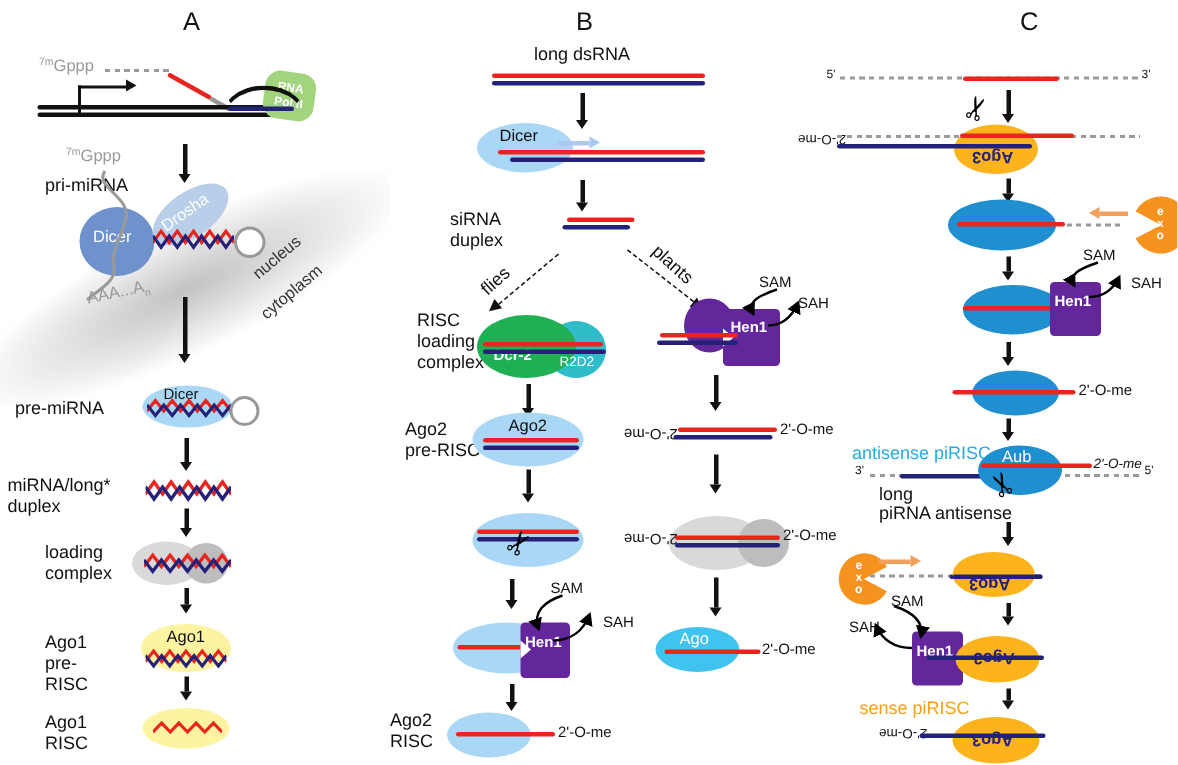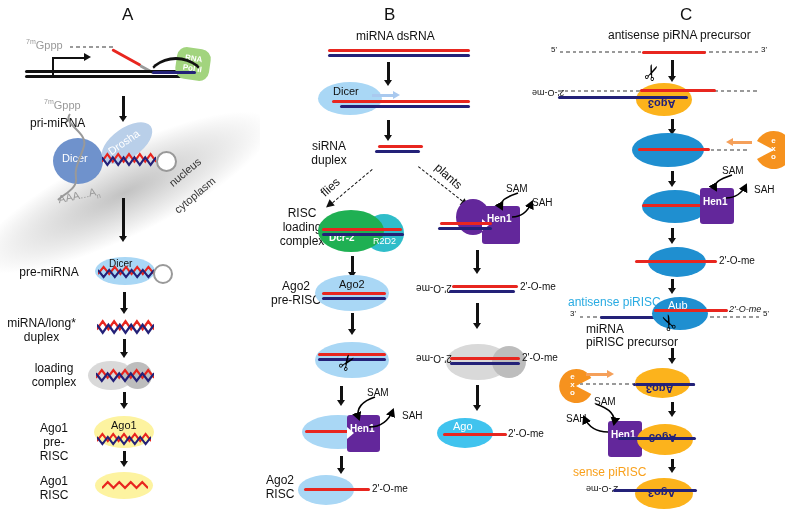--- a/index.html
+++ b/index.html
@@ -8,21 +8,21 @@
   .panel{position:absolute;top:0;height:510px}
   #pA{left:0;width:260px;overflow:hidden}
   #pB{left:260px;width:270px}
   #pC{left:530px;width:255px}
   .t{position:absolute;white-space:nowrap;font-size:12px;line-height:1.12}
   .f8{font-size:8px}.f9{font-size:9px}.f10{font-size:10px}.f11{font-size:11px}
   .f12{font-size:12px}.f16{font-size:17px}
   .gray{color:#999}.white{color:#fff}.bold{font-weight:bold}.it{font-style:italic}
   .navytx{color:var(--navy)}
   .r180{transform:rotate(180deg)}
-  .lbl{position:absolute;text-align:center;font-size:12px;line-height:1.15}
+  .lbl{position:absolute;text-align:left;font-size:12px;line-height:1.15}
   .el{position:absolute;border-radius:50%}
   .sq{position:absolute;border-radius:3px;background:var(--purple)}
   .ln{position:absolute;height:3px;border-radius:1.5px}
   .dl{position:absolute;height:2.4px;
       background:repeating-linear-gradient(90deg,#9a9a9a 0 3.5px,transparent 3.5px 6.5px)}
   .arr{position:absolute;width:9px}
   .arr .s{position:absolute;left:3.2px;top:0;bottom:6px;width:2.6px;background:#111}
   .arr .h{position:absolute;bottom:0;left:0;width:0;height:0;
           border-left:4.5px solid transparent;border-right:4.5px solid transparent;
           border-top:6.5px solid #111}
@@ -188,21 +188,21 @@
     </div>
     <div class="el" style="left:95px;top:472px;width:58px;height:27px;background:var(--paleyellow)"></div>
     <svg class="zz" style="left:102px;top:479px" width="46" height="12" viewBox="0 0 56 12" preserveAspectRatio="none">
         <use href="#zzs"></use>
       </svg>
   </div>
 
   <div class="panel" id="pB">
     <div class="t f16" style="left:124px;top:5px">B</div>
 
-    <div class="t f12" style="left:96px;top:30px">miRNA dsRNA</div>
+    <div class="t f12" style="left:96px;top:30px">long dsRNA</div>
     <div class="ln" style="left:68px;top:49px;width:142px;background:var(--red)"></div>
     <div class="ln" style="left:68px;top:54px;width:142px;background:var(--navy)"></div>
 
     <div class="arr" style="left:124px;top:62px;height:24px">
         <i class="s"></i>
         <i class="h"></i>
       </div>
 
     <div class="el" style="left:58px;top:82px;width:64px;height:33px;background:var(--lightblue)"></div>
     <div class="t f11" style="left:73px;top:85px">Dicer</div>
@@ -344,21 +344,20 @@
 
     <div class="el" style="left:177px;top:418px;width:56px;height:30px;background:var(--cyan)"></div>
     <div class="t f11 white" style="left:193px;top:420px">Ago</div>
     <div class="ln" style="left:183px;top:433px;width:64px;background:var(--red)"></div>
     <div class="t f10" style="left:248px;top:428px">2'-O-me</div>
   </div>
 
   <div class="panel" id="pC">
     <div class="t f16" style="left:150px;top:5px">C</div>
 
-    <div class="t f12" style="left:78px;top:29px">antisense piRNA precursor</div>
     <div class="t f8" style="left:21px;top:46px">5'</div>
     <div class="dl" style="left:30px;top:51px;width:200px"></div>
     <div class="ln" style="left:112px;top:50.5px;width:64px;background:var(--red)"></div>
     <div class="t f8" style="left:231px;top:46px">3'</div>
 
     <div class="arr" style="left:138px;top:60px;height:22px">
         <i class="s"></i>
         <i class="h"></i>
       </div>
 
@@ -419,22 +418,22 @@
 
     <div class="t f12" style="left:38px;top:296px;color:var(--bluetext)">antisense piRISC</div>
     <div class="t f8" style="left:40px;top:310px">3'</div>
     <div class="dl" style="left:50px;top:316px;width:180px"></div>
     <div class="ln" style="left:70px;top:315.5px;width:78px;background:var(--navy)"></div>
     <div class="el" style="left:122px;top:297px;width:56px;height:33px;background:var(--brightblue)"></div>
     <div class="ln" style="left:124px;top:309px;width:74px;background:var(--red)"></div>
     <div class="t f11 white" style="left:138px;top:299px">Aub</div>
     <div class="t f9 it" style="left:199px;top:304px">2'-O-me</div>
     <div class="t f8" style="left:233px;top:310px">5'</div>
-    <div class="t f12" style="left:56px;top:323px">miRNA</div>
-    <div class="t f12" style="left:56px;top:336px">piRISC precursor</div>
+    <div class="t f12" style="left:56px;top:323px">long</div>
+    <div class="t f12" style="left:56px;top:336px">piRNA antisense</div>
     <div class="sc" style="left:130px;top:312px;transform:rotate(-115deg)">✂</div>
 
     <div class="arr" style="left:138px;top:348px;height:16px">
         <i class="s"></i>
         <i class="h"></i>
       </div>
 
     <svg class="cv" style="left:28px;top:368px" width="36" height="36" viewBox="0 0 40 40">
       <path d="M20,20 L37,11 A19,19 0 1 0 37,29 Z" fill="var(--orange)"></path>
     </svg>

